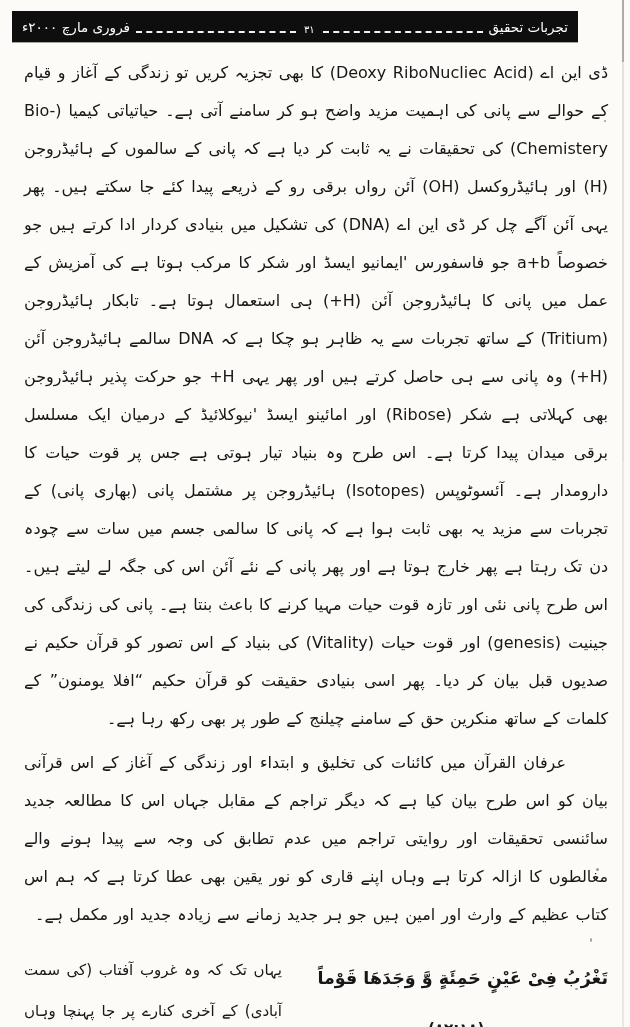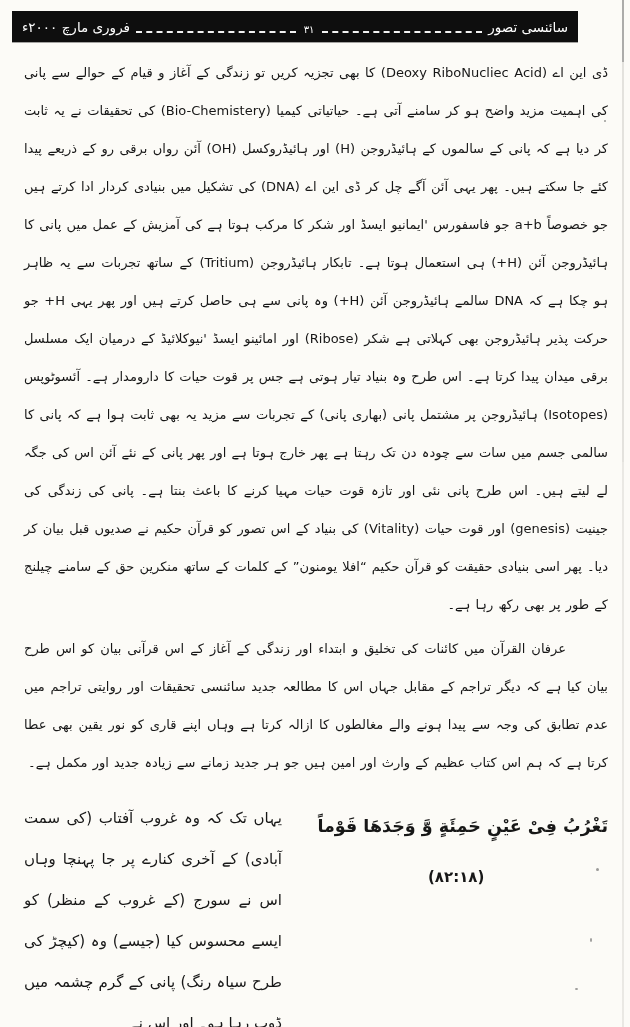--- a/index.html
+++ b/index.html
@@ -41,21 +41,21 @@
   .page-num { font-size: 10px; padding: 0 2px; margin-top: 5px; }
   
   .article {
     position: absolute;
     top: 54px;
     right: 22px;
     left: 24px;
     direction: rtl;
   }
   .para {
-    font-size: 13px;
+    font-size: 16px;
     line-height: 38px;
     text-align: justify;
     text-justify: inter-word;
     word-spacing: 1px;
   }
   .para + .para { margin-top: 6px; }
   .para.indent { text-indent: 42px; }
   
   .verse-section {
     display: flex;
@@ -103,21 +103,21 @@
   .sp2 { width: 2px; height: 4px; left: 590px; top: 938px; }
   .sp3 { width: 3px; height: 2px; left: 575px; top: 988px; }
   .sp4 { width: 2px; height: 2px; left: 604px; top: 120px; }
 </style>
 </head>
 <body>
 
 <div class="page">
 
   <div class="header-bar">
-    <span class="label">سائنسی تصور</span>
+    <span class="label">تجربات تحقیق</span>
     <span class="dash-leader"></span>
     <span class="page-num">۳۱</span>
     <span class="dash-leader"></span>
     <span class="label">فروری مارچ ۲۰۰۰ء</span>
   </div>
 
   <div class="article">
     <p class="para">ڈی این اے (Deoxy RiboNucliec Acid) کا بھی تجزیہ کریں تو زندگی کے آغاز و قیام کے حوالے سے پانی کی اہمیت مزید واضح ہو کر سامنے آتی ہے۔ حیاتیاتی کیمیا (Bio-Chemistery) کی تحقیقات نے یہ ثابت کر دیا ہے کہ پانی کے سالموں کے ہائیڈروجن (H) اور ہائیڈروکسل (OH) آئن رواں برقی رو کے ذریعے پیدا کئے جا سکتے ہیں۔ پھر یہی آئن آگے چل کر ڈی این اے (DNA) کی تشکیل میں بنیادی کردار ادا کرتے ہیں جو خصوصاً a+b جو فاسفورس 'ایمانیو ایسڈ اور شکر کا مرکب ہوتا ہے کی آمزیش کے عمل میں پانی کا ہائیڈروجن آئن (H+) ہی استعمال ہوتا ہے۔ تابکار ہائیڈروجن (Tritium) کے ساتھ تجربات سے یہ ظاہر ہو چکا ہے کہ DNA سالمے ہائیڈروجن آئن (H+) وہ پانی سے ہی حاصل کرتے ہیں اور پھر یہی H+ جو حرکت پذیر ہائیڈروجن بھی کہلاتی ہے شکر (Ribose) اور امائینو ایسڈ 'نیوکلائیڈ کے درمیان ایک مسلسل برقی میدان پیدا کرتا ہے۔ اس طرح وہ بنیاد تیار ہوتی ہے جس پر قوت حیات کا دارومدار ہے۔ آئسوٹوپس (Isotopes) ہائیڈروجن پر مشتمل پانی (بھاری پانی) کے تجربات سے مزید یہ بھی ثابت ہوا ہے کہ پانی کا سالمی جسم میں سات سے چودہ دن تک رہتا ہے پھر خارج ہوتا ہے اور پھر پانی کے نئے آئن اس کی جگہ لے لیتے ہیں۔ اس طرح پانی نئی اور تازہ قوت حیات مہیا کرنے کا باعث بنتا ہے۔ پانی کی زندگی کی جینیت (genesis) اور قوت حیات (Vitality) کی بنیاد کے اس تصور کو قرآن حکیم نے صدیوں قبل بیان کر دیا۔ پھر اسی بنیادی حقیقت کو قرآن حکیم “افلا یومنون” کے کلمات کے ساتھ منکرین حق کے سامنے چیلنج کے طور پر بھی رکھ رہا ہے۔</p>
     <p class="para indent">عرفان القرآن میں کائنات کی تخلیق و ابتداء اور زندگی کے آغاز کے اس قرآنی بیان کو اس طرح بیان کیا ہے کہ دیگر تراجم کے مقابل جہاں اس کا مطالعہ جدید سائنسی تحقیقات اور روایتی تراجم میں عدم تطابق کی وجہ سے پیدا ہونے والے مغالطوں کا ازالہ کرتا ہے وہاں اپنے قاری کو نور یقین بھی عطا کرتا ہے کہ ہم اس کتاب عظیم کے وارث اور امین ہیں جو ہر جدید زمانے سے زیادہ جدید اور مکمل ہے۔</p>
 

